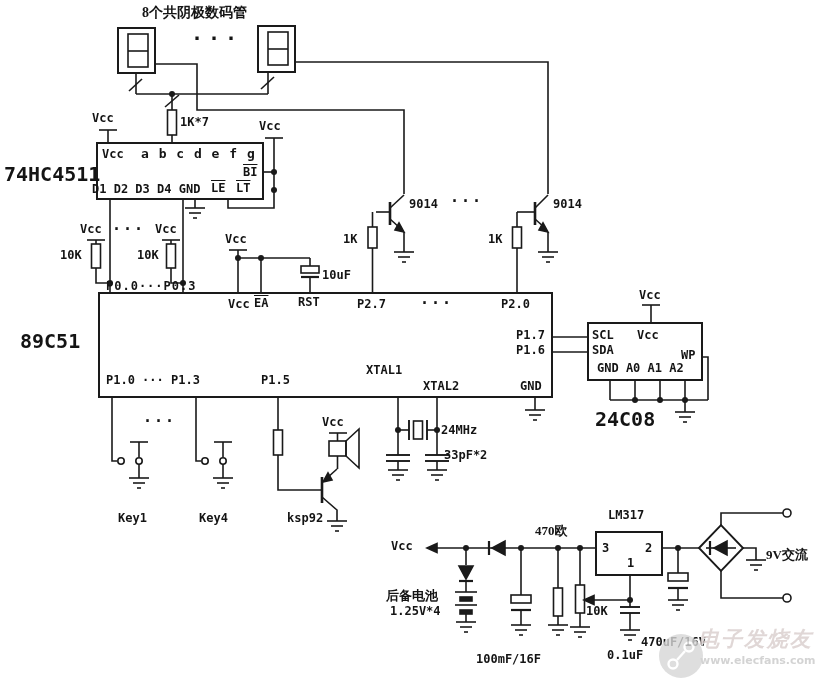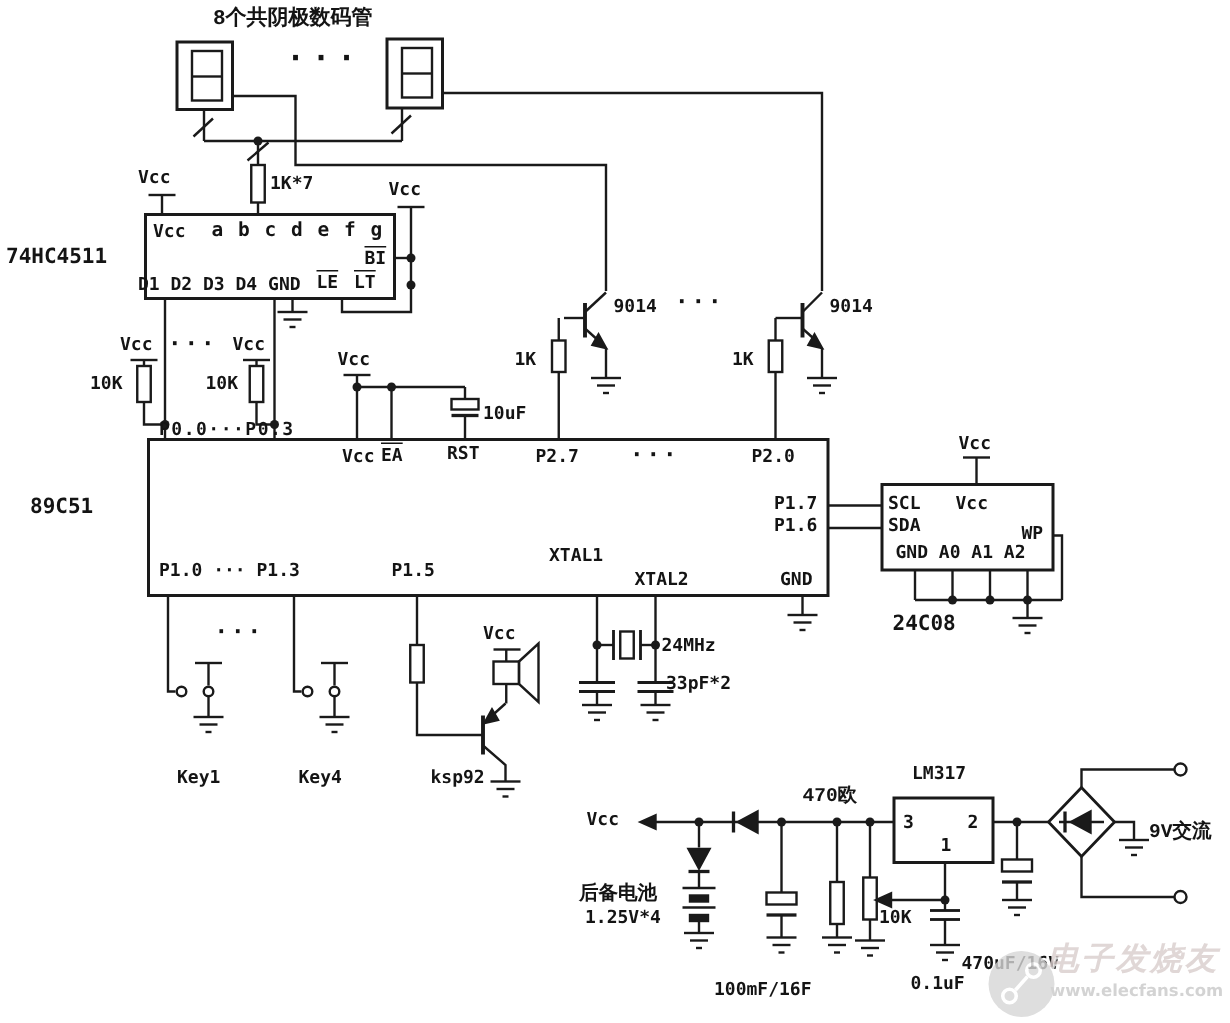--- a/index.html
+++ b/index.html
@@ -1,22 +1,22 @@
 <!DOCTYPE html>
 <html><head>
 <meta charset="utf-8">
 <style>
   html,body{margin:0;padding:0;background:#fff}
   .stage{position:relative;width:820px;height:682px;background:#fff;overflow:hidden;
          font-family:"DejaVu Sans Mono",monospace}
   .wires{position:absolute;left:0;top:0}
   .lbl{position:absolute;color:#141414;font:bold 12px "DejaVu Sans Mono",monospace;
        white-space:pre;line-height:1;z-index:2}
-  .cn{font-family:Liberation Mono, monospace;font-size:13px}
-  .ref{font-size:14px}
+  .cn{font-family:Liberation Serif, serif;font-size:13px}
+  .ref{font-size:20px}
   .ol{text-decoration:overline}
   .dots{font-size:15px;letter-spacing:2px}
   .bigdots{font-size:20px;letter-spacing:5px}
   .wm{position:absolute;left:640px;top:615px;width:180px;height:67px;z-index:3;opacity:.8}
   .wm-brand{position:absolute;left:58px;top:10px;font:bold italic 21px "DejaVu Sans",sans-serif;
             color:#d9cecd;letter-spacing:2px;text-shadow:1px 1px 0 #fff;white-space:nowrap}
   .wm-url{position:absolute;left:60px;top:39px;font:bold 11px "DejaVu Sans",sans-serif;
           color:#c9c9c9;white-space:nowrap}
 </style>
 </head>

